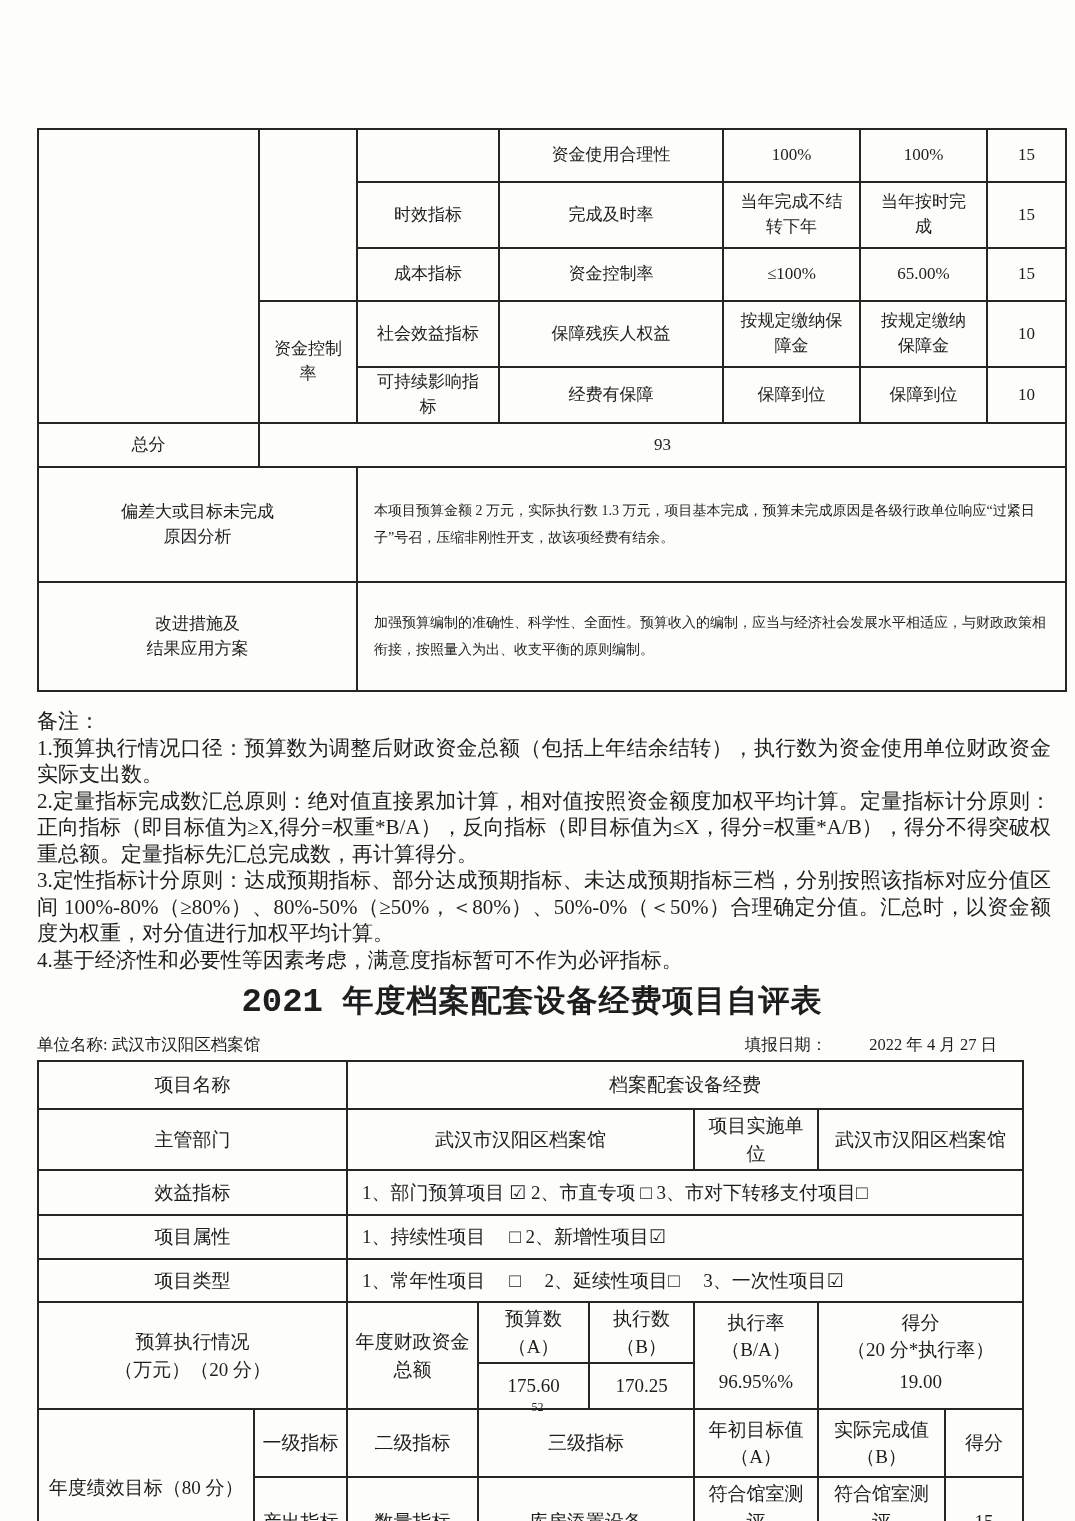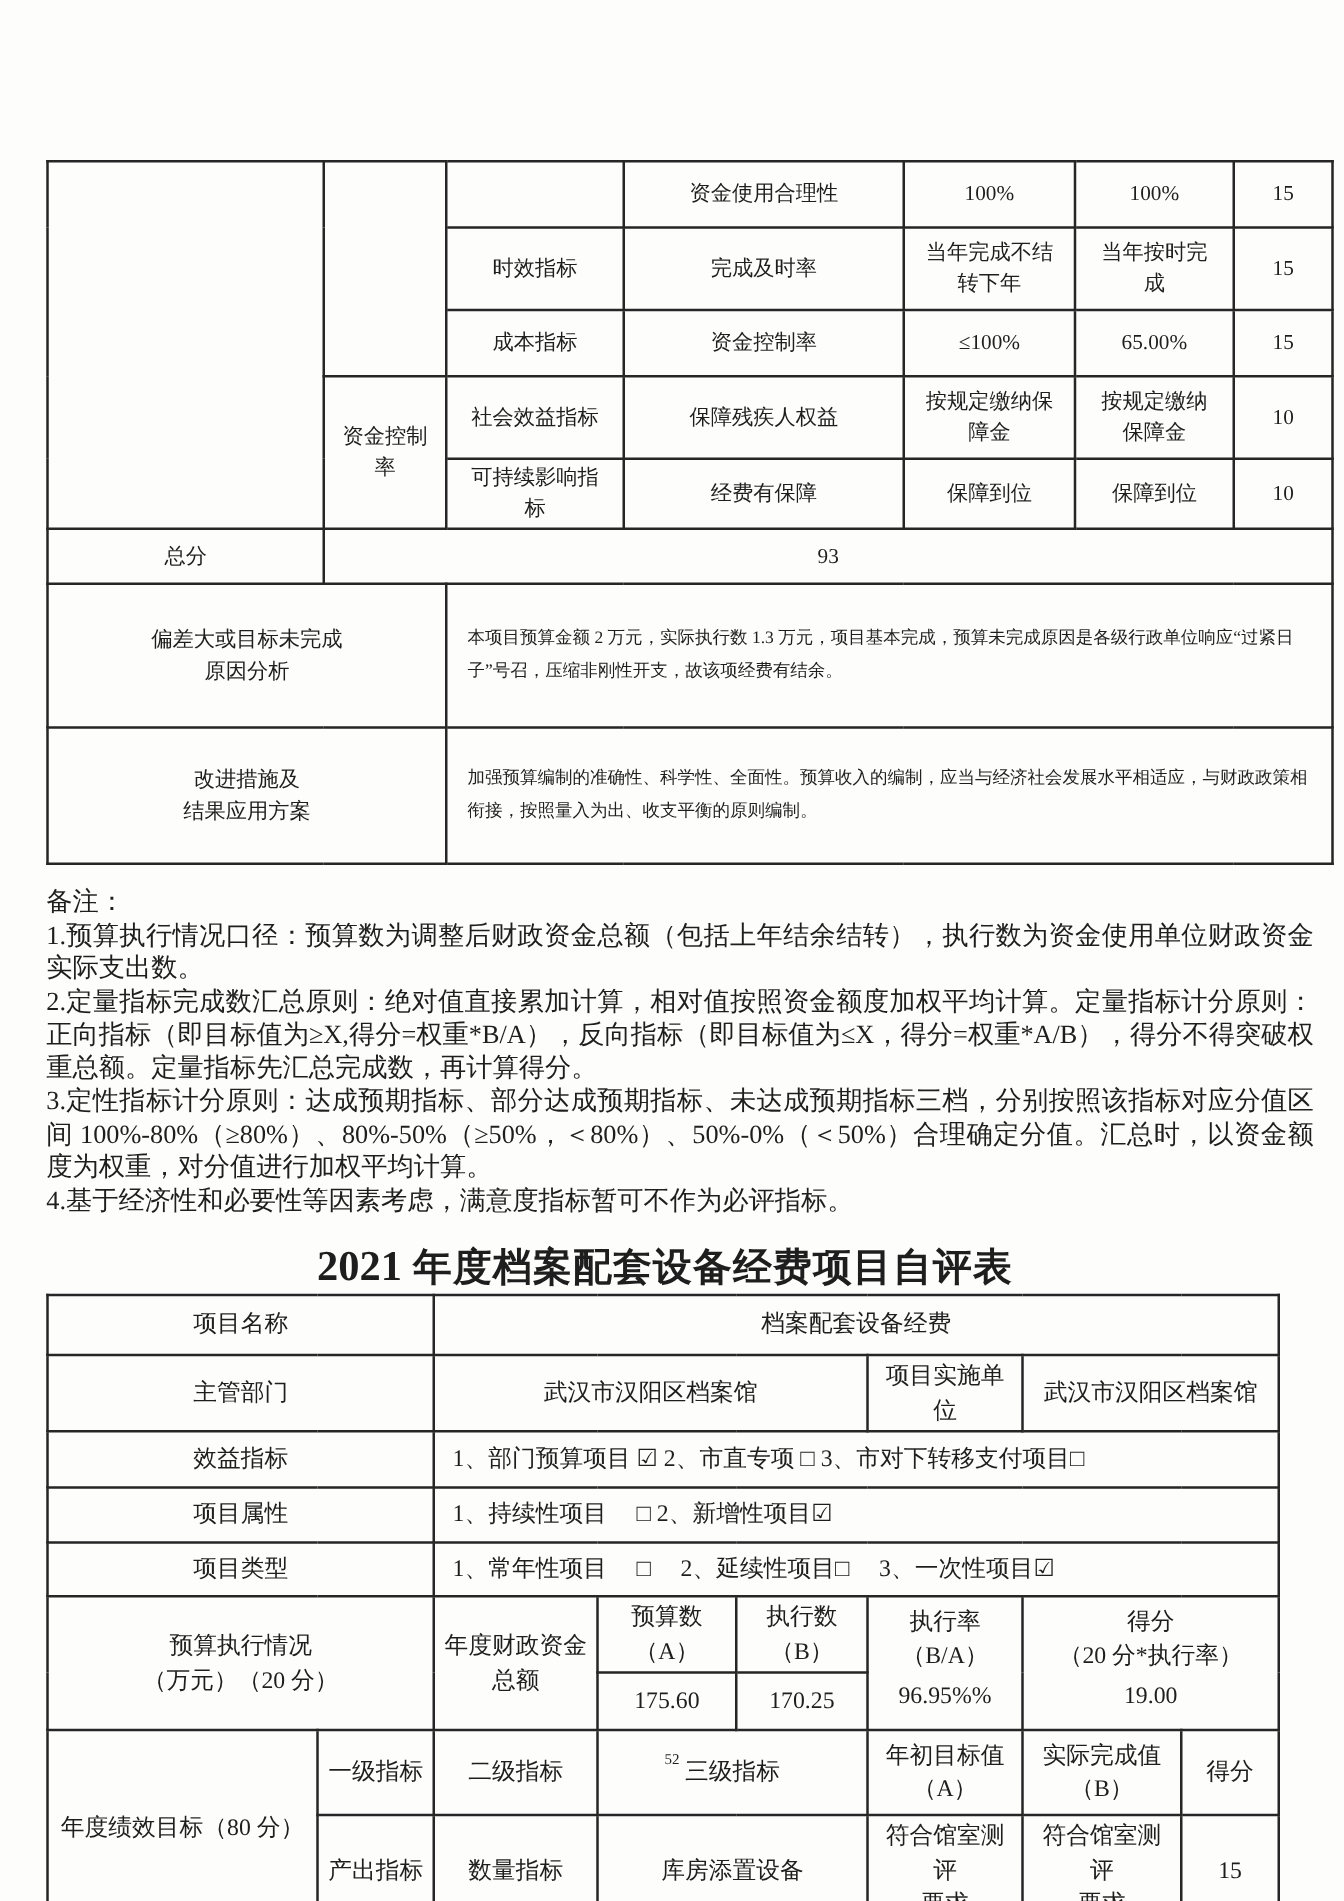--- a/index.html
+++ b/index.html
@@ -19,22 +19,22 @@
   .txt{text-align:left;padding:6px 16px;font-size:14px;line-height:1.88;}
   .nobb{border-bottom:none !important;}
   
   .h47 td{height:47px}.h60 td{height:60px}.h50 td{height:50px}
   .h38 td{height:38px}.h101 td{height:101px}.h95 td{height:95px}
   
   .h42 td{height:42px}.h39 td{height:39px}.h37 td{height:37px}
   .h40 td{height:40px}.h48 td{height:48px}.h62 td{height:62px}.h49 td{height:49px}
   .notes{margin-top:16px;width:1014px;font-size:21px;line-height:26.5px;text-align:justify;}
   .notes .n{margin:0;}
-  .title{width:990px;text-align:center;font-weight:bold;font-size:31px;margin-top:20px;
-         line-height:42px;letter-spacing:1px;font-family:Liberation Serif, serif;}
+  .title{width:990px;text-align:center;font-weight:bold;font-size:31px;margin-top:8px;
+         line-height:42px;letter-spacing:1px;font-family:Liberation Mono, monospace;}
   .title .num{font-size:34px;letter-spacing:0;}
   .meta{width:990px;display:flex;justify-content:space-between;align-items:baseline;
         margin:10px 0 4px;font-size:16.5px;}
   .meta .grp{display:flex;align-items:baseline;}
   .meta .gap{display:inline-block;width:42px;}
   .meta .rpad{padding-right:30px;}
   .t2 td{font-size:19px;}
   .sp{padding:0;}
   .sp .a{height:52px;display:flex;align-items:center;justify-content:center;white-space:pre-line;line-height:1.4;}
   .sp .b{height:38px;display:flex;align-items:center;justify-content:center;}
@@ -119,20 +119,30 @@
   <div class="notes">
     <div class="n">备注：</div>
     <div class="n">1.预算执行情况口径：预算数为调整后财政资金总额（包括上年结余结转），执行数为资金使用单位财政资金实际支出数。</div>
     <div class="n">2.定量指标完成数汇总原则：绝对值直接累加计算，相对值按照资金额度加权平均计算。定量指标计分原则：正向指标（即目标值为≥X,得分=权重*B/A），反向指标（即目标值为≤X，得分=权重*A/B），得分不得突破权重总额。定量指标先汇总完成数，再计算得分。</div>
     <div class="n">3.定性指标计分原则：达成预期指标、部分达成预期指标、未达成预期指标三档，分别按照该指标对应分值区间 100%-80%（≥80%）、80%-50%（≥50%，＜80%）、50%-0%（＜50%）合理确定分值。汇总时，以资金额度为权重，对分值进行加权平均计算。</div>
     <div class="n">4.基于经济性和必要性等因素考虑，满意度指标暂可不作为必评指标。</div>
   </div>
 
   <div class="title"><span class="num">2021</span> <span>年度档案配套设备经费项目自评表</span></div>
 
+  <div class="meta">
+    <div class="grp">
+      <span>单位名称:</span>&nbsp;<span>武汉市汉阳区档案馆</span>
+    </div>
+    <div class="grp rpad">
+      <span>填报日期：</span>
+        <span class="gap"></span>
+        <span>2022 年 4 月 27 日</span>
+    </div>
+  </div>
 
   <table class="t2" style="width:985px">
     <colgroup>
       <col style="width:216px">
         <col style="width:93px">
         <col style="width:131px">
         <col style="width:111px">
       <col style="width:105px">
         <col style="width:124px">
         <col style="width:127px">

